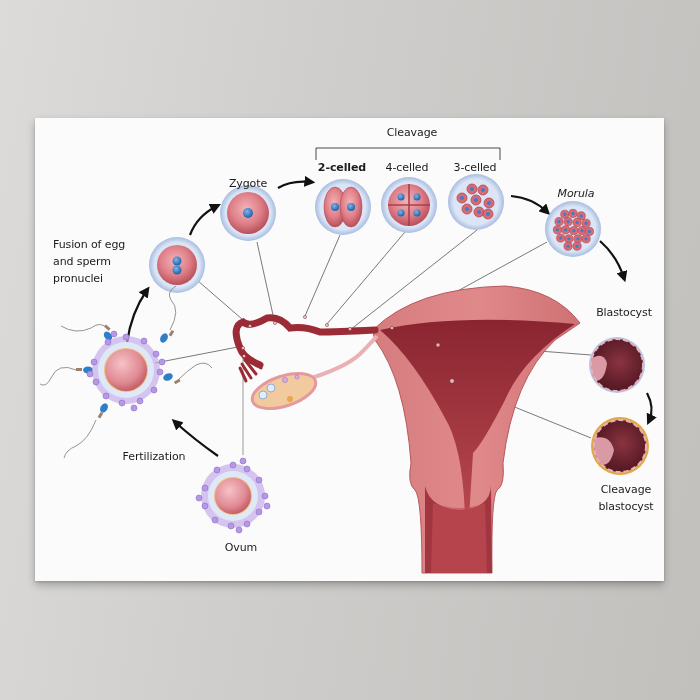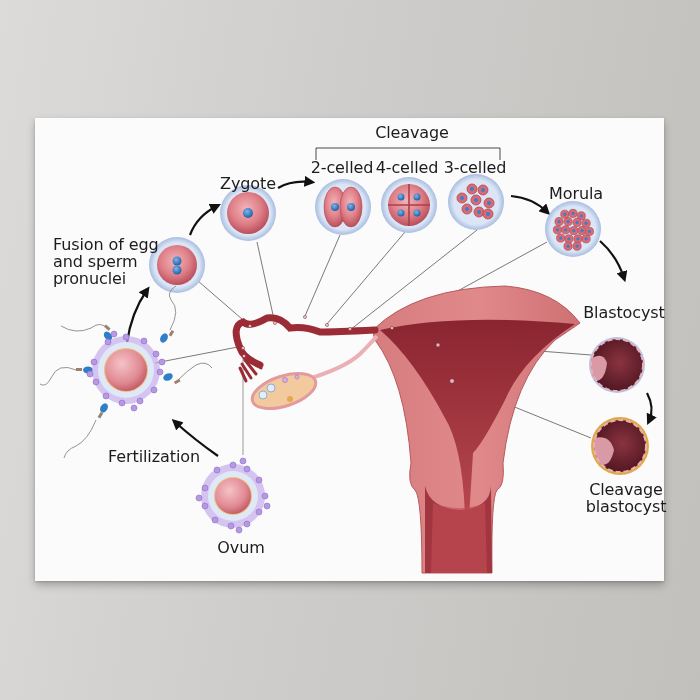--- a/index.html
+++ b/index.html
@@ -8,21 +8,21 @@
     background: linear-gradient(100deg, #dcdbda 0%, #cfcecc 40%, #c2c0bd 100%);
     font-family: "DejaVu Sans", "Liberation Sans", sans-serif;
   }
   .poster {
     position:absolute; left:35px; top:118px; width:629px; height:463px;
     background:#fbfbfb;
     box-shadow: 0 4px 8px rgba(0,0,0,0.25), 0 1px 2px rgba(0,0,0,0.15);
   }
   .poster svg { position:absolute; left:0; top:0; }
   .lbl {
-    position:absolute; font-size:16px; color:#1c1c1c; white-space:nowrap;
+    position:absolute; font-size:11px; color:#1c1c1c; white-space:nowrap;
     line-height:14px; letter-spacing:-0.1px;
   }
   .lbl.c { transform: translateX(-50%); text-align:center; }
 </style>
 </head>
 <body>
 
 <div class="poster">
   <svg width="629" height="463" viewBox="0 0 629 463">
     <defs>
@@ -285,24 +285,24 @@
           <circle cx="-34" cy="2" r="3"></circle>
         <circle cx="34" cy="10" r="3"></circle>
           <circle cx="6" cy="34" r="3"></circle>
           <circle cx="10" cy="-35" r="3"></circle>
       </g>
     </g>
   </svg>
 
   <div class="lbl c" style="left:377px; top:8px;">Cleavage</div>
   <div class="lbl c" style="left:213px; top:59px;">Zygote</div>
-  <div class="lbl c" style="left:307px; top:43px;">2-celled</div>
+  <div class="lbl c" style="left:307px; top:43px;font-weight:bold;">2-celled</div>
   <div class="lbl c" style="left:372px; top:43px;text-align:right;">4-celled</div>
   <div class="lbl c" style="left:440px; top:43px;">3-celled</div>
-  <div class="lbl c" style="left:541px; top:69px;">Morula</div>
+  <div class="lbl c" style="left:541px; top:69px;font-style:italic;">Morula</div>
   <div class="lbl" style="left:18px;  top:120px;">Fusion of egg</div>
   <div class="lbl" style="left:18px;  top:137px;">and sperm</div>
   <div class="lbl" style="left:18px;  top:154px;">pronuclei</div>
   <div class="lbl c" style="left:589px; top:188px;">Blastocyst</div>
   <div class="lbl c" style="left:119px; top:332px;">Fertilization</div>
   <div class="lbl c" style="left:206px; top:423px;">Ovum</div>
   <div class="lbl c" style="left:591px; top:365px;">Cleavage</div>
   <div class="lbl c" style="left:591px; top:382px;">blastocyst</div>
 </div>
 

